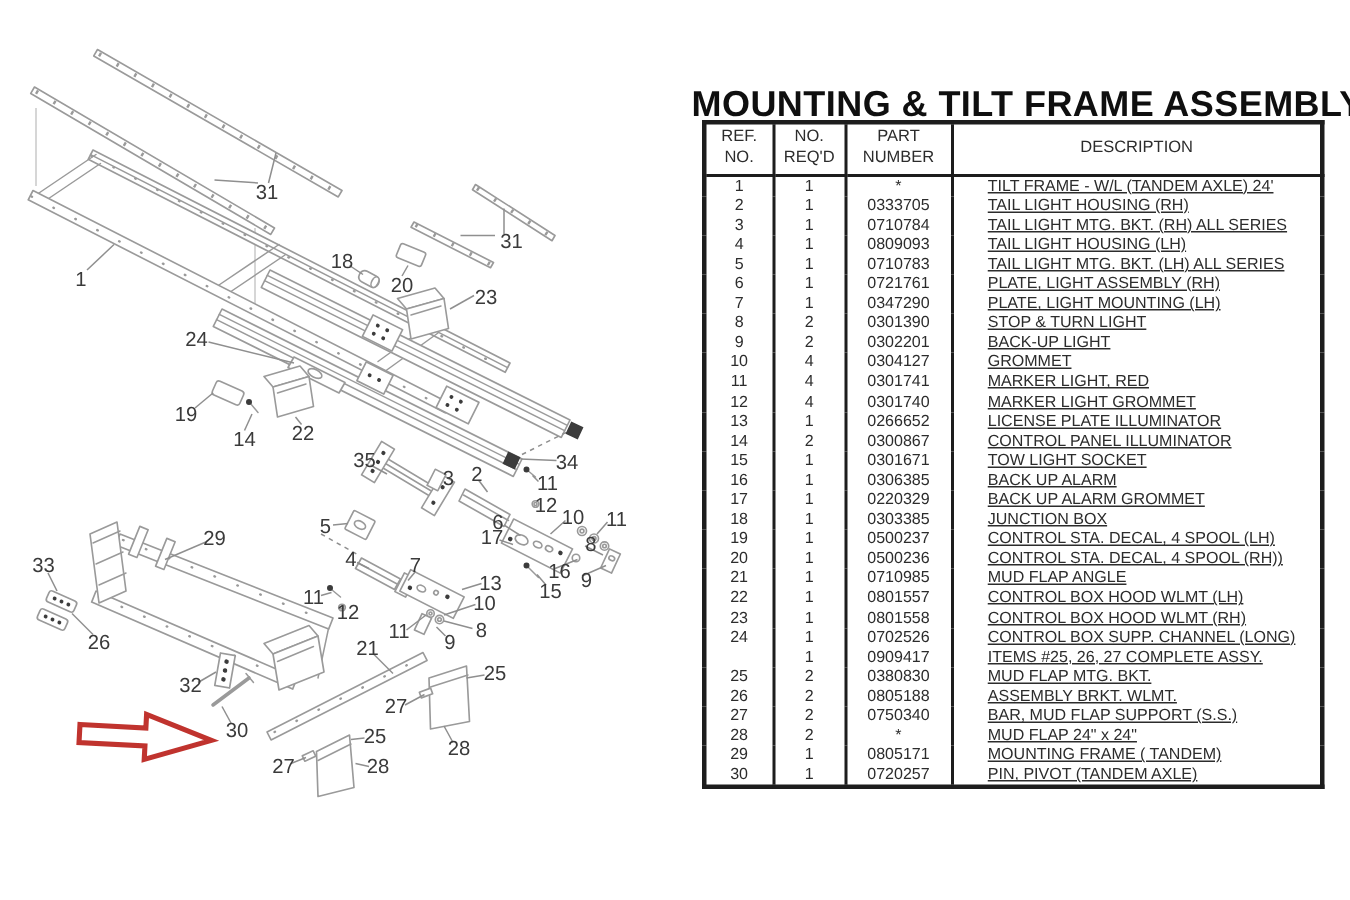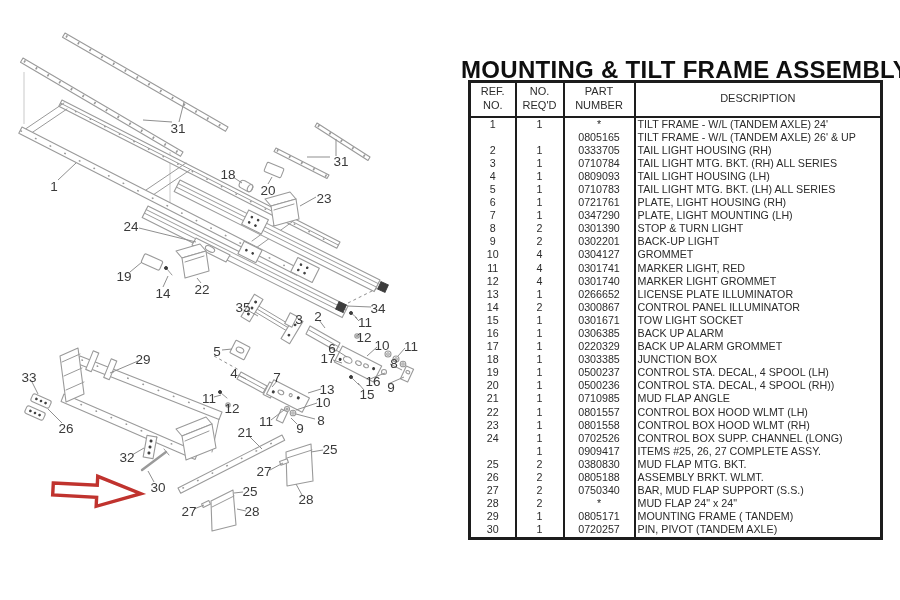--- a/index.html
+++ b/index.html
@@ -39,21 +39,21 @@
     text-align:center; padding:2px 0 3px;
     border-bottom:2.5px solid #1d1d1d; border-right:2px solid #1d1d1d;
   }
   .parts th:last-child, .parts td:last-child { border-right:none; }
   .parts td {
     font-size:10.7px; line-height:13.1px; height:13.1px; padding:0;
     color:#2c2c2c; border-right:2px solid #1d1d1d;
     white-space:nowrap; overflow:hidden;
   }
   .parts td.c0, .parts td.c1, .parts td.c2 { text-align:center; }
-  .parts td.c3 { text-align:left; padding-left:2px; }
+  .parts td.c3 { text-align:left; padding-left:23px;text-decoration:underline; }
 </style>
 </head>
 <body>
 
 <div class="diagram-wrap">
 <svg viewBox="0 0 460 600" width="460" height="600">
 
   <g>
     <path class="lt" d="M24,72 L24,124"></path>
     <path class="lt" d="M170,152 L170,206"></path>
@@ -409,26 +409,20 @@
         </tr>
     </thead>
     <tbody id="tbody">
         <tr>
           <td class="c0">1</td>
           <td class="c1">1</td>
           <td class="c2">*</td>
           <td class="c3">TILT FRAME - W/L (TANDEM AXLE) 24'</td>
         </tr>
         <tr>
-          <td class="c0"></td>
-          <td class="c1"></td>
-          <td class="c2">0805165</td>
-          <td class="c3">TILT FRAME - W/L (TANDEM AXLE) 26' &amp; UP</td>
-        </tr>
-        <tr>
           <td class="c0">2</td>
           <td class="c1">1</td>
           <td class="c2">0333705</td>
           <td class="c3">TAIL LIGHT HOUSING (RH)</td>
         </tr>
         <tr>
           <td class="c0">3</td>
           <td class="c1">1</td>
           <td class="c2">0710784</td>
           <td class="c3">TAIL LIGHT MTG. BKT. (RH) ALL SERIES</td>
@@ -442,21 +436,21 @@
         <tr>
           <td class="c0">5</td>
           <td class="c1">1</td>
           <td class="c2">0710783</td>
           <td class="c3">TAIL LIGHT MTG. BKT. (LH) ALL SERIES</td>
         </tr>
         <tr>
           <td class="c0">6</td>
           <td class="c1">1</td>
           <td class="c2">0721761</td>
-          <td class="c3">PLATE, LIGHT HOUSING (RH)</td>
+          <td class="c3">PLATE, LIGHT ASSEMBLY (RH)</td>
         </tr>
         <tr>
           <td class="c0">7</td>
           <td class="c1">1</td>
           <td class="c2">0347290</td>
           <td class="c3">PLATE, LIGHT MOUNTING (LH)</td>
         </tr>
         <tr>
           <td class="c0">8</td>
           <td class="c1">2</td>

